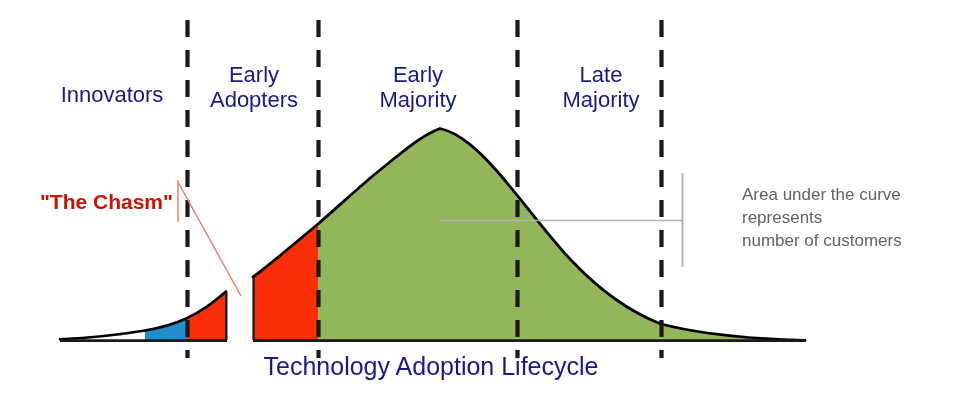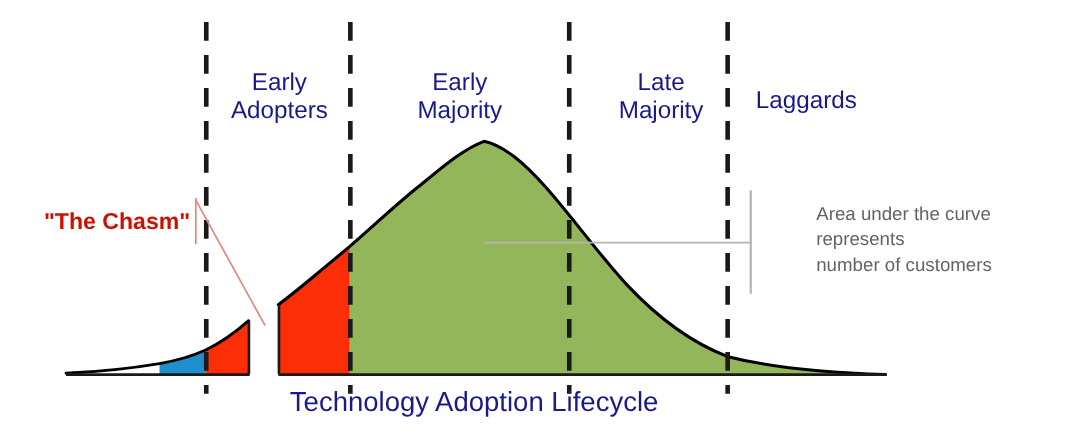--- a/index.html
+++ b/index.html
@@ -119,31 +119,31 @@
     <line x1="318.5" y1="20" x2="318.5" y2="358" stroke="#1a1a1a" stroke-width="4.2" stroke-dasharray="17 13"></line>
     <line x1="517.5" y1="20" x2="517.5" y2="358" stroke="#1a1a1a" stroke-width="4.2" stroke-dasharray="17 13"></line>
     <line x1="661.5" y1="20" x2="661.5" y2="358" stroke="#1a1a1a" stroke-width="4.2" stroke-dasharray="17 13"></line>
 
     <path d="M 178,180 L 178,222 M 178,182 L 241,296" fill="none" stroke="#e8827a" stroke-width="1.5"></path>
 
     <line x1="440" y1="220.5" x2="683" y2="220.5" stroke="#b3b3b3" stroke-width="1.6"></line>
     <line x1="682.5" y1="173" x2="682.5" y2="267" stroke="#b3b3b3" stroke-width="2"></line>
   </svg>
 
+  <div class="seg-label" id="label-innovators">Innovators</div>
 
   <div class="seg-label" id="label-early-adopters">Early
 Adopters</div>
 
   <div class="seg-label" id="label-early-majority">Early
 Majority</div>
 
   <div class="seg-label" id="label-late-majority">Late
 Majority</div>
 
-  <div class="seg-label" id="label-laggards">Laggards</div>
 
   <div id="chasm-label">"The Chasm"</div>
 
   <div id="chart-title">Technology Adoption Lifecycle</div>
 
   <div id="annotation-text">Area under the curve
 represents
 number of customers</div>
 
 </div>

